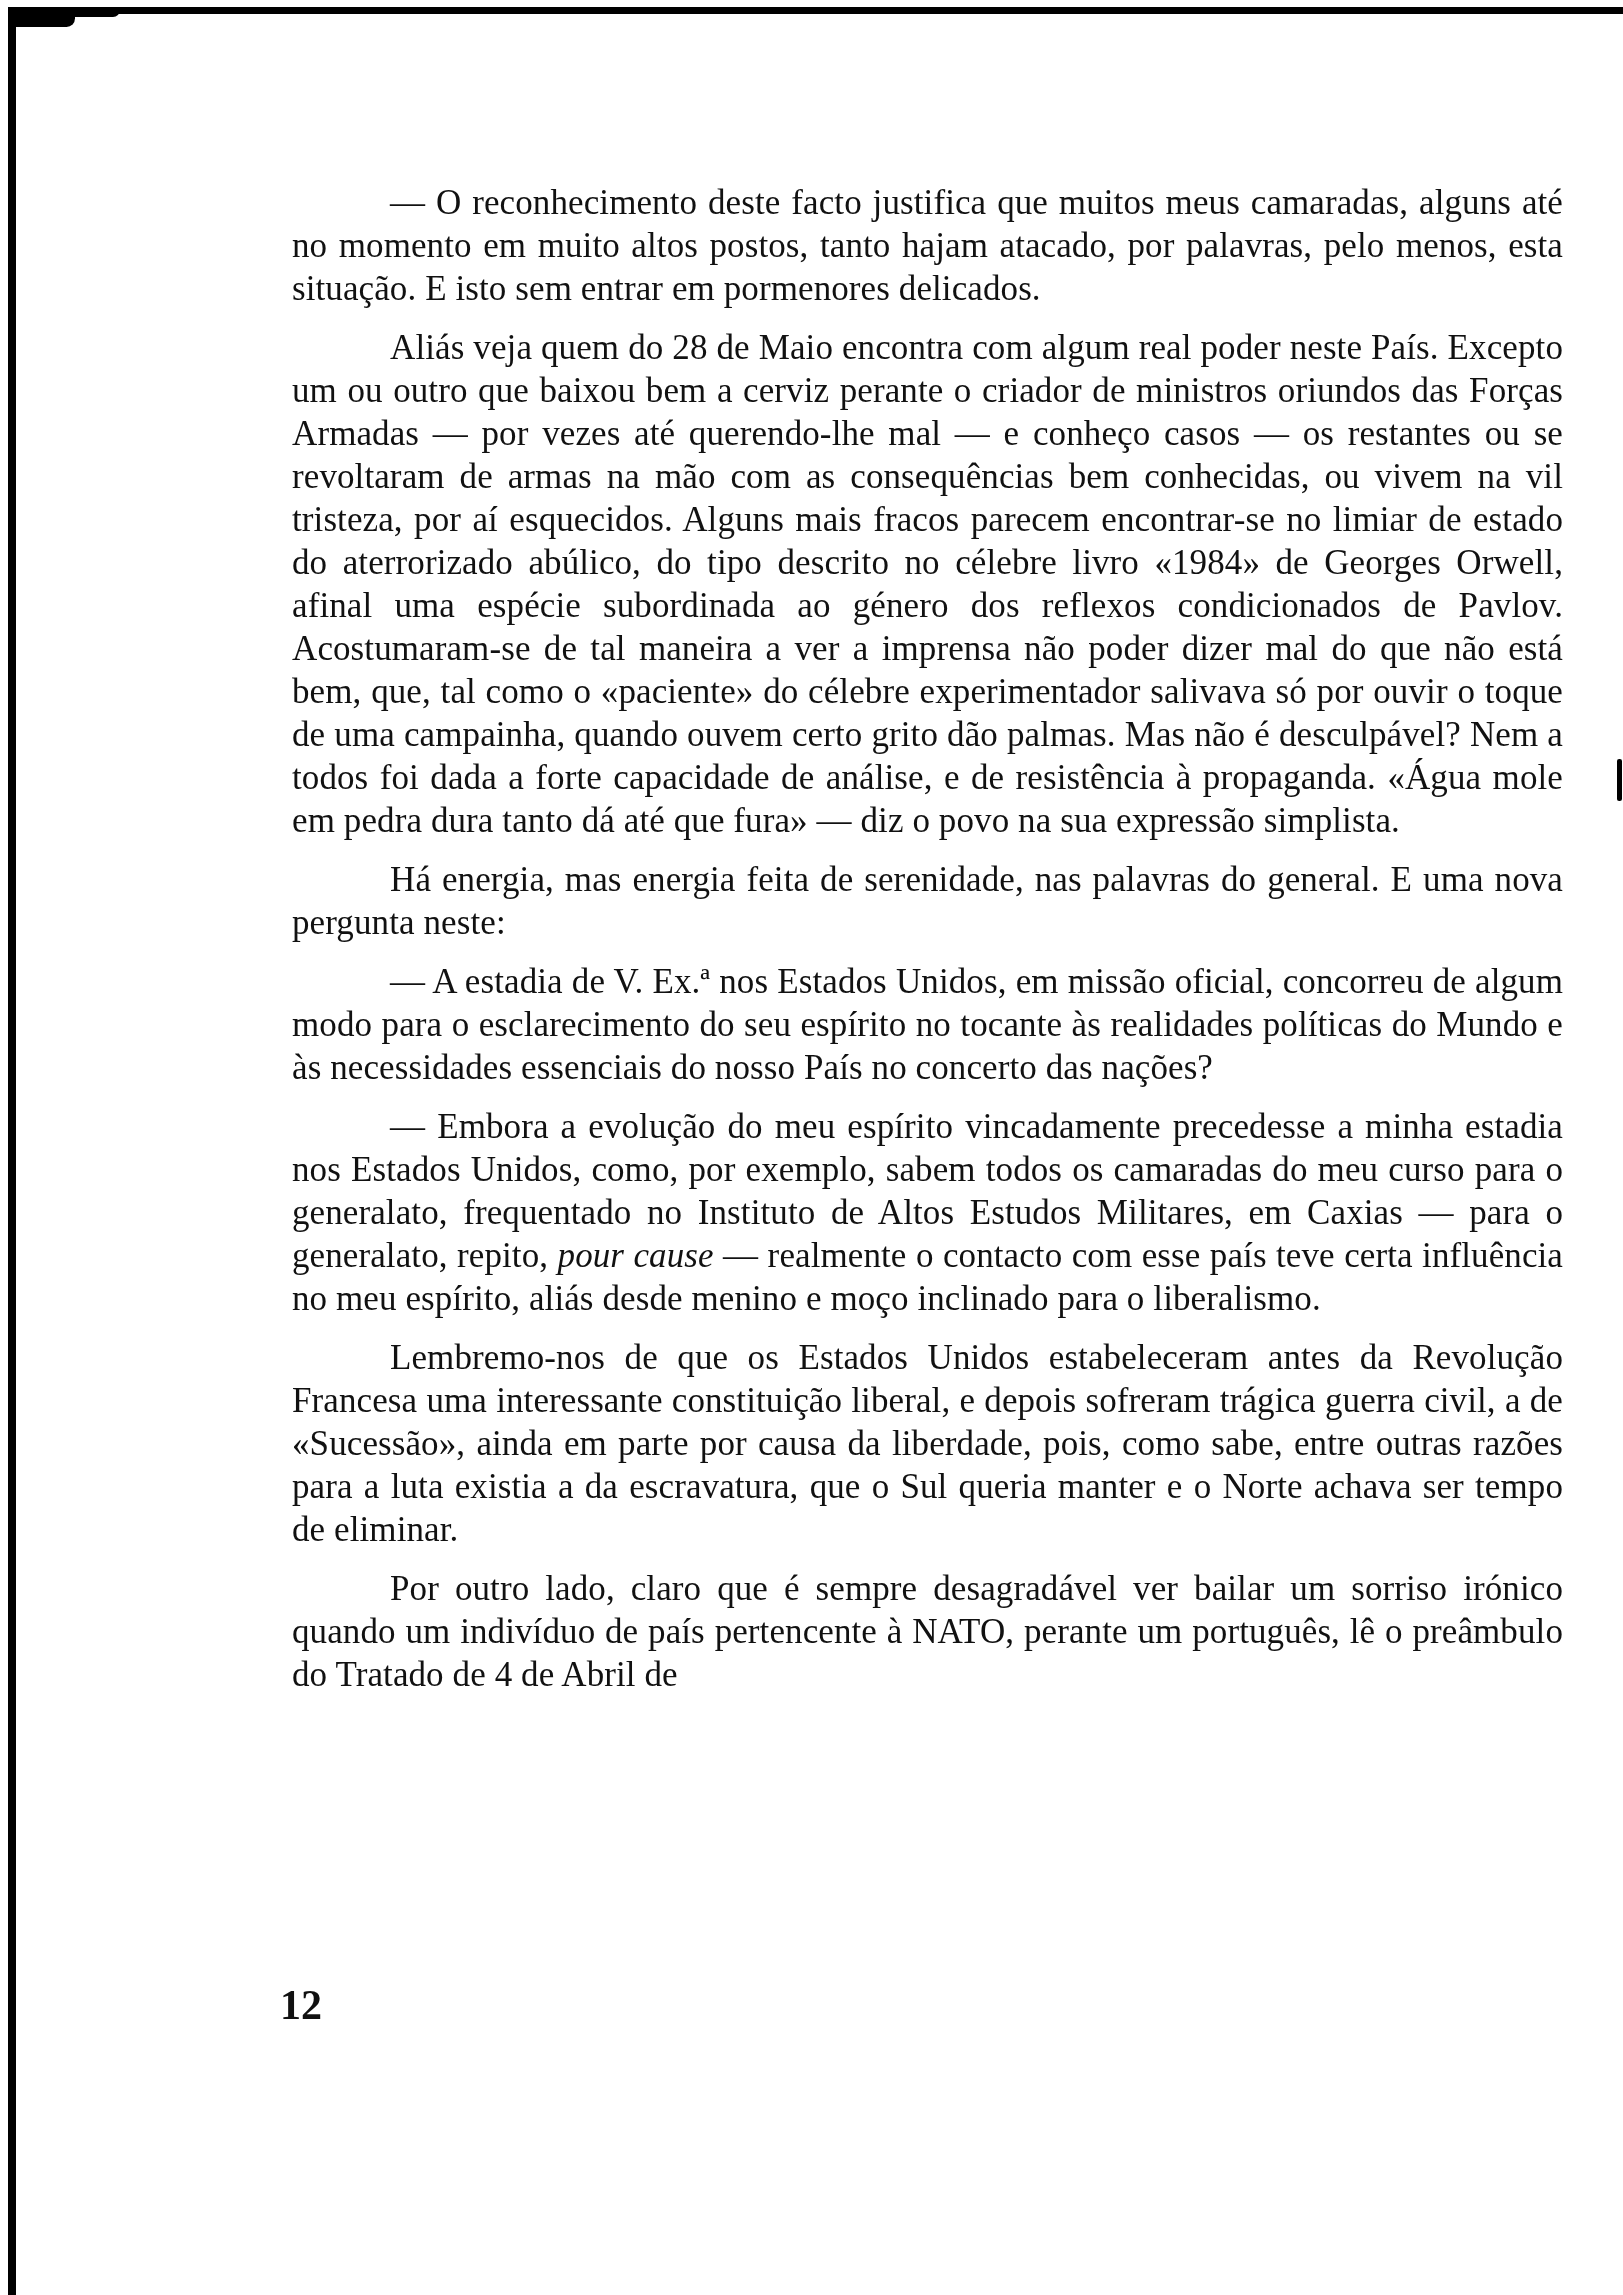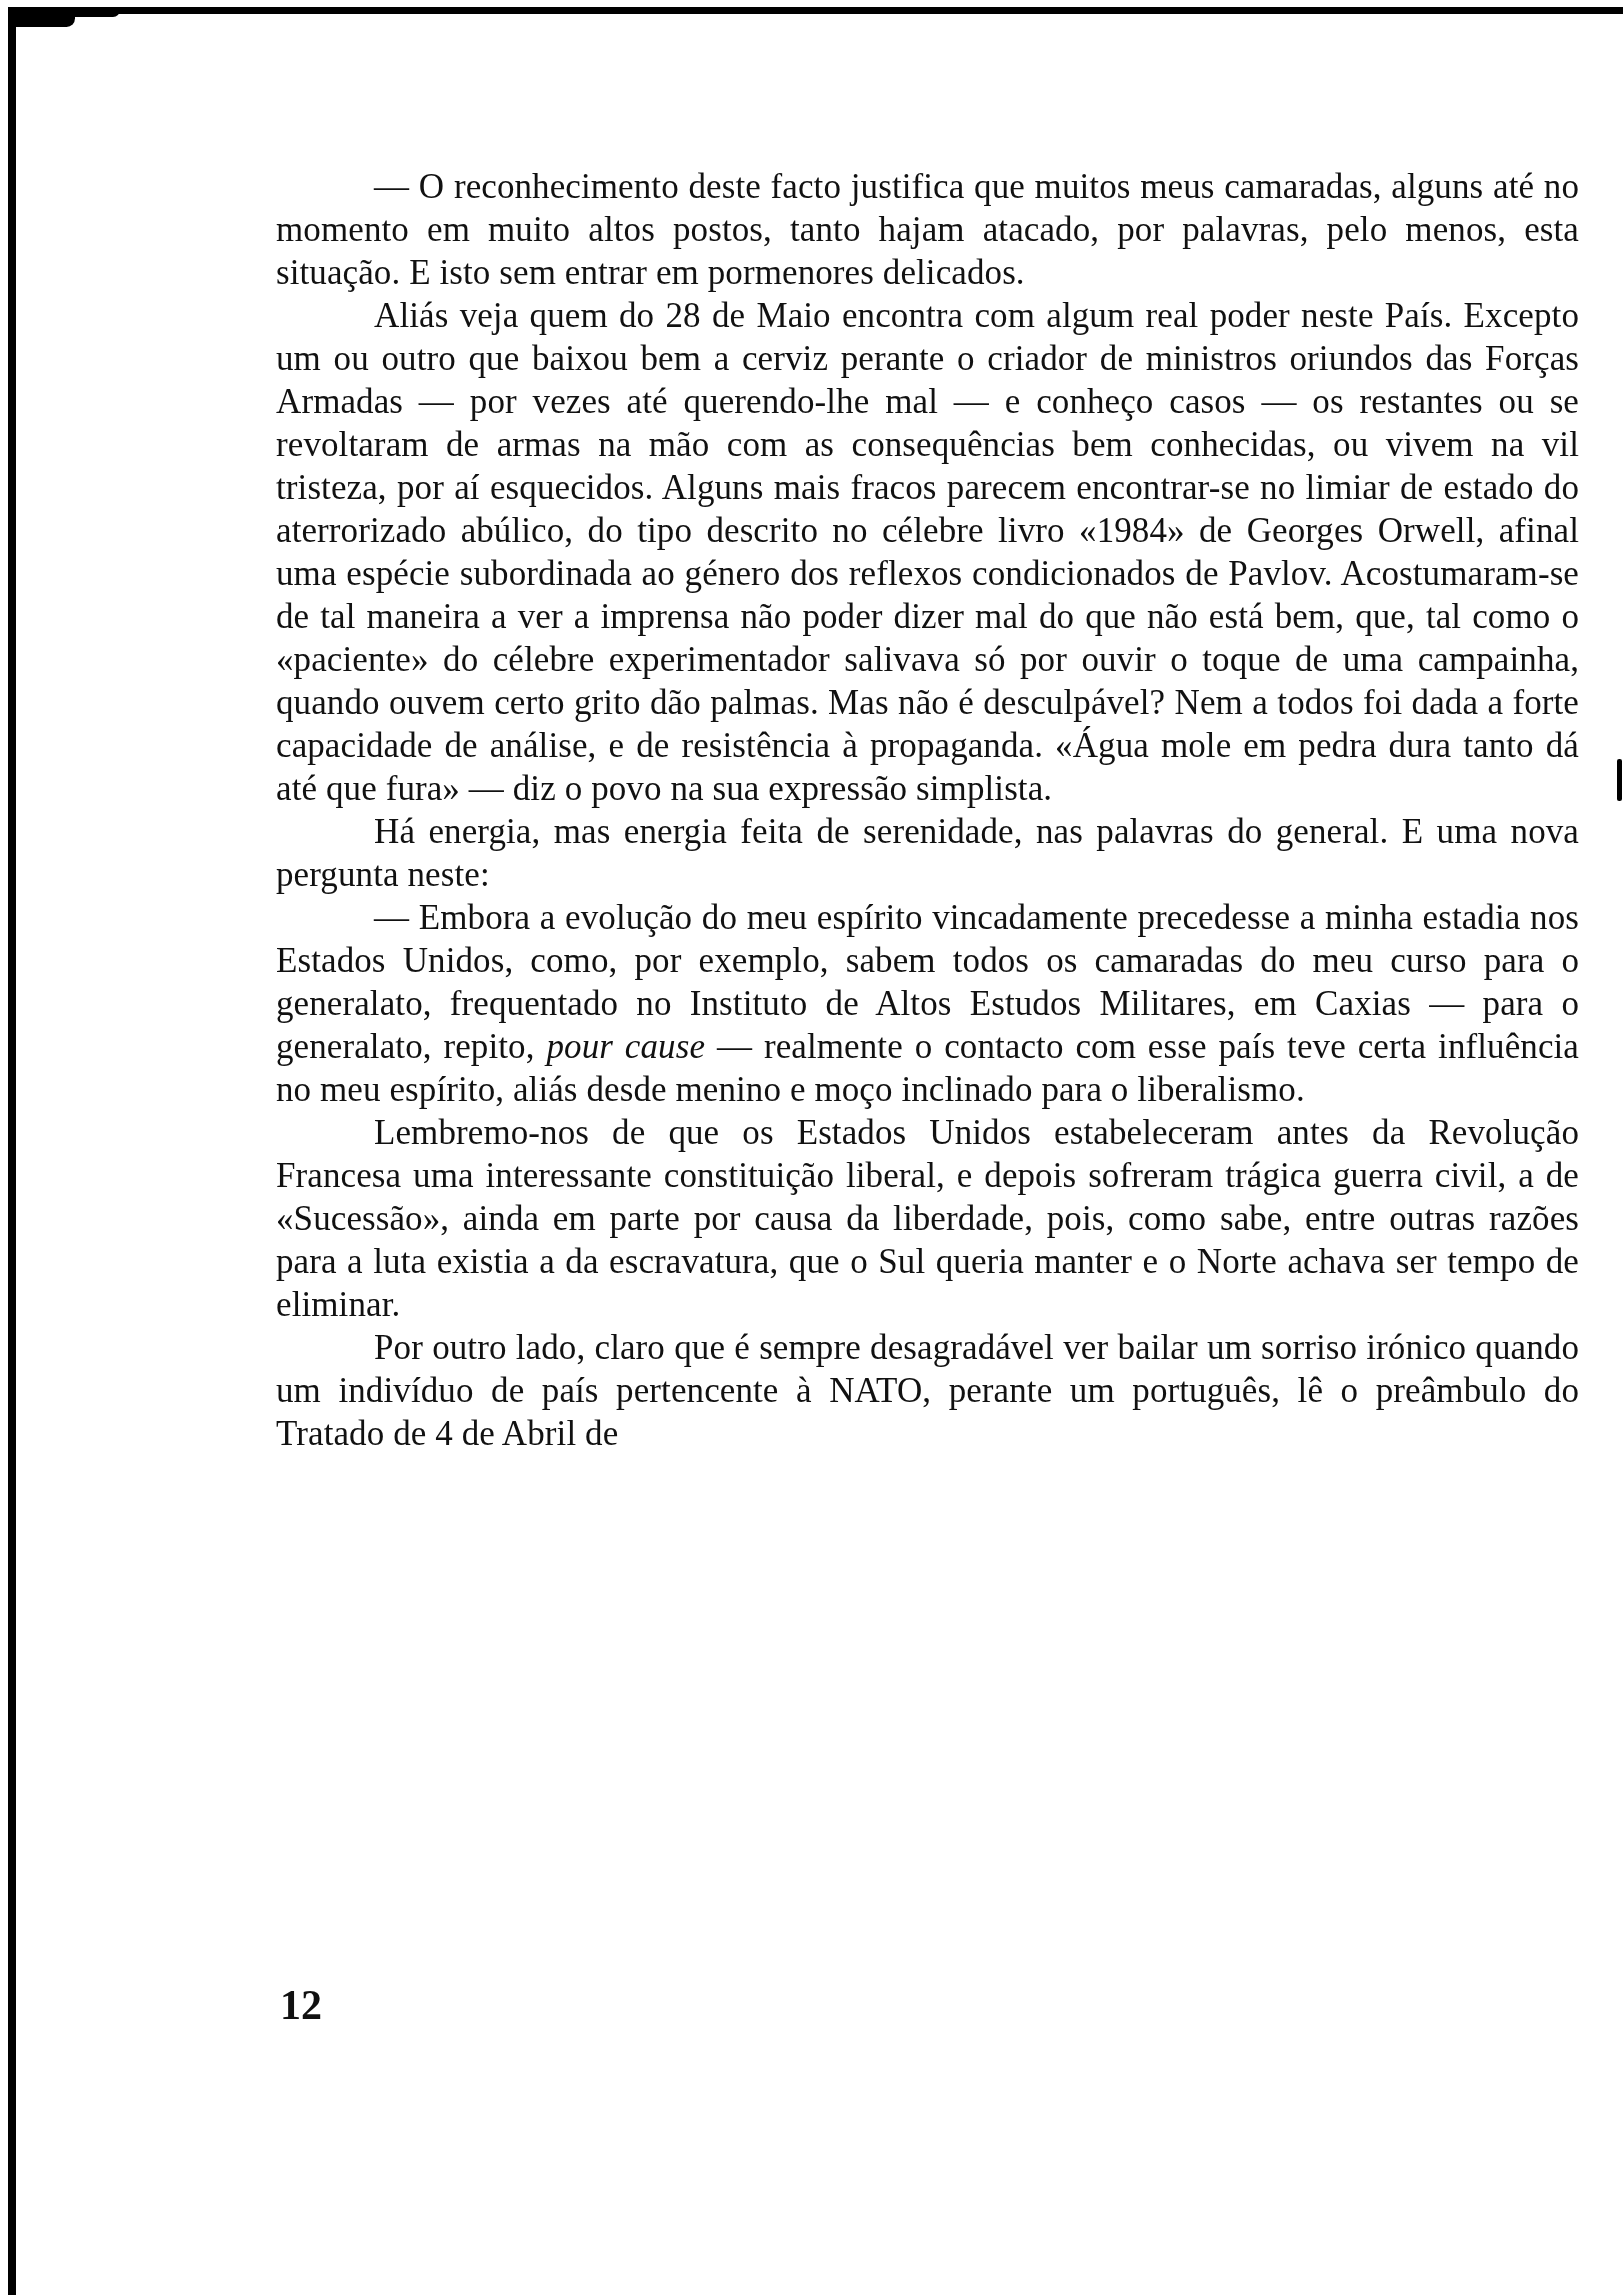--- a/index.html
+++ b/index.html
@@ -64,21 +64,21 @@
     position: absolute;
     left: 276px;
     top: 165px;
     width: 1303px;
     font-size: 35px;
     line-height: 43px;
     text-align: justify;
     letter-spacing: 0.1px;
   }
   .page-text p {
-    margin: 0;
+    margin: 16px;
     text-indent: 98px;
     hyphens: manual;
   }
   .italic {
     font-style: italic;
   }
 
   .page-number {
     position: absolute;
     left: 280px;
@@ -95,19 +95,20 @@
 <div class="border-top"></div>
 <div class="border-left"></div>
 <div class="corner-blob"></div>
 <div class="corner-blob2"></div>
 <div class="margin-mark"></div>
 
 <main class="page-text">
   <p>— O reconhecimento deste facto justifica que muitos meus camaradas, alguns até no momento em muito altos postos, tanto hajam atacado, por palavras, pelo menos, esta situação.  E isto sem entrar em pormenores delicados.</p>
   <p>Aliás veja quem do 28 de Maio encontra com algum real poder neste País.  Excepto um ou outro que baixou bem a cerviz perante o criador de ministros oriundos das Forças Armadas — por vezes até querendo-lhe mal — e conheço casos — os restantes ou se revoltaram de armas na mão com as consequências bem conhecidas, ou vivem na vil tristeza, por aí esquecidos.  Alguns mais fracos parecem encontrar-se no limiar de estado do aterrorizado abúlico, do tipo descrito no célebre livro «1984» de Georges Orwell, afinal uma espécie subordinada ao género dos reflexos condicionados de Pavlov.  Acostumaram-se de tal maneira a ver a imprensa não poder dizer mal do que não está bem, que, tal como o «paciente» do célebre experimentador salivava só por ouvir o toque de uma campainha, quando ouvem certo grito dão palmas.  Mas não é desculpável?  Nem a todos foi dada a forte capacidade de análise, e de resistência à propaganda.  «Água mole em pedra dura tanto dá até que fura» — diz o povo na sua expressão simplista.</p>
   <p>Há energia, mas energia feita de serenidade, nas palavras do general.  E uma nova pergunta neste:</p>
+  <p>— A estadia de V. Ex.ª nos Estados Unidos, em missão oficial, concorreu de algum modo para o esclarecimento do seu espírito no tocante às realidades políticas do Mundo e às necessidades essenciais do nosso País no concerto das nações?</p>
   <p><span>— Embora a evolução do meu espírito vincadamente precedesse a minha estadia nos Estados Unidos, como, por exemplo, sabem todos os camaradas do meu curso para o generalato, frequentado no Instituto de Altos Estudos Militares, em Caxias — para o generalato, repito, </span><span class="italic">pour cause</span><span> — realmente o contacto com esse país teve certa influência no meu espírito, aliás desde menino e moço inclinado para o liberalismo.</span></p>
   <p>Lembremo-nos de que os Estados Unidos estabeleceram antes da Revolução Francesa uma interessante constituição liberal, e depois sofreram trágica guerra civil, a de «Sucessão», ainda em parte por causa da liberdade, pois, como sabe, entre outras razões para a luta existia a da escravatura, que o Sul queria manter e o Norte achava ser tempo de eliminar.</p>
   <p>Por outro lado, claro que é sempre desagradável ver bailar um sorriso irónico quando um indivíduo de país pertencente à NATO, perante um português, lê o preâmbulo do Tratado de 4 de Abril de</p>
 </main>
 
 <div class="page-number">12</div>
 
 
 </body></html>

